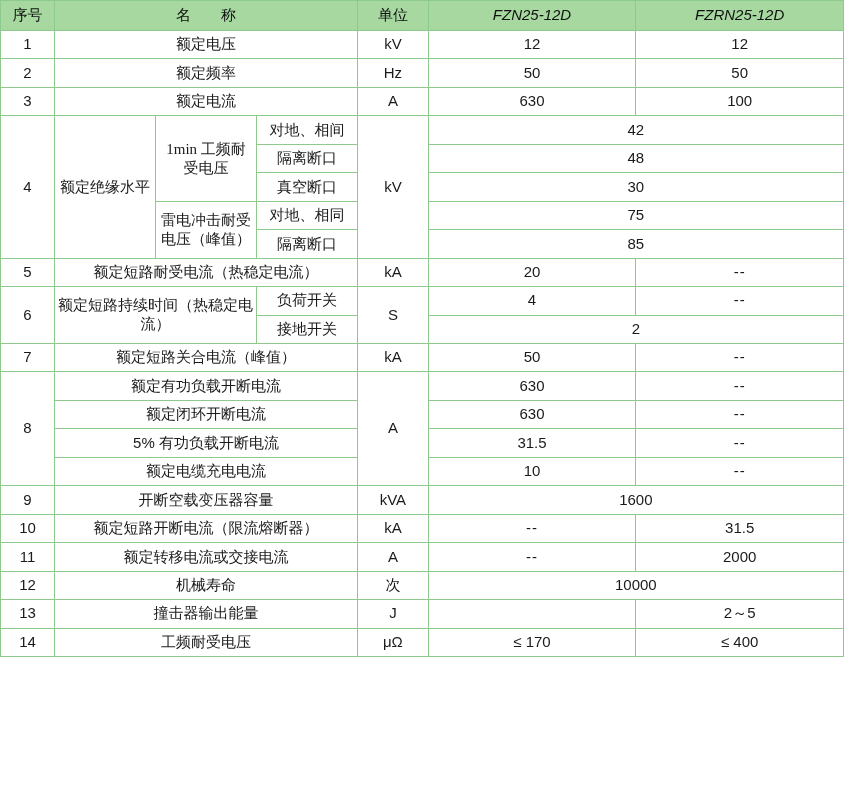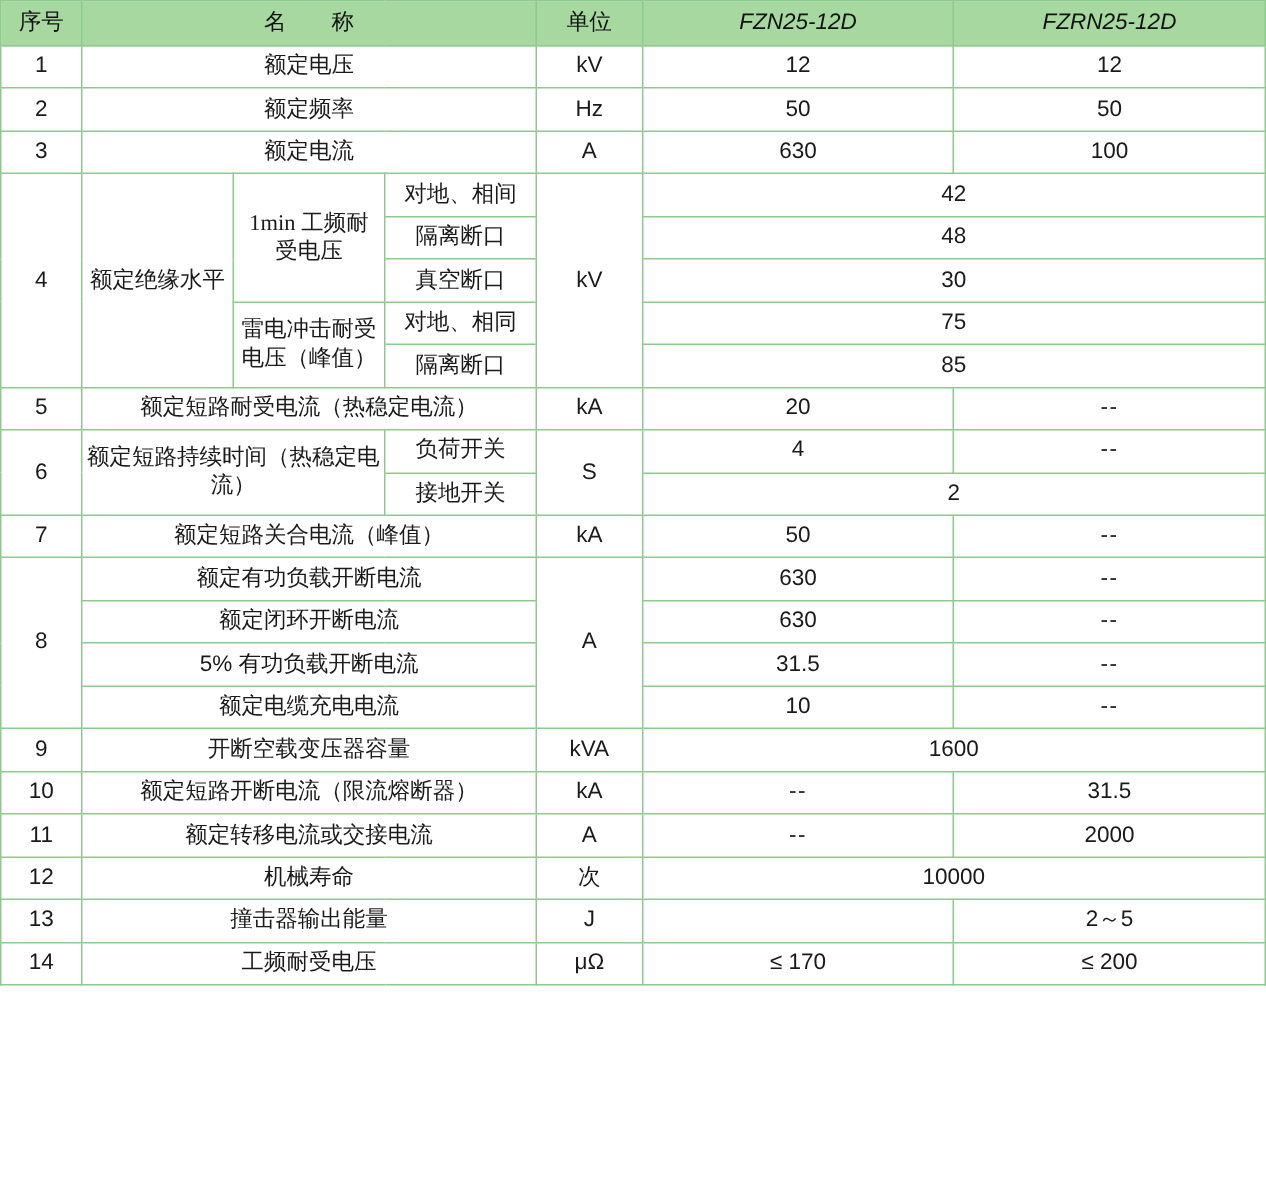--- a/index.html
+++ b/index.html
@@ -215,16 +215,16 @@
       <td>J</td>
       <td></td>
       <td>2～5</td>
     </tr>
 
     <tr>
       <td>14</td>
       <td colspan="3">工频耐受电压</td>
       <td>μΩ</td>
       <td>≤ 170</td>
-      <td>≤ 200</td>
+      <td>≤ 400</td>
     </tr>
   </tbody>
 </table>
 
 </body></html>

